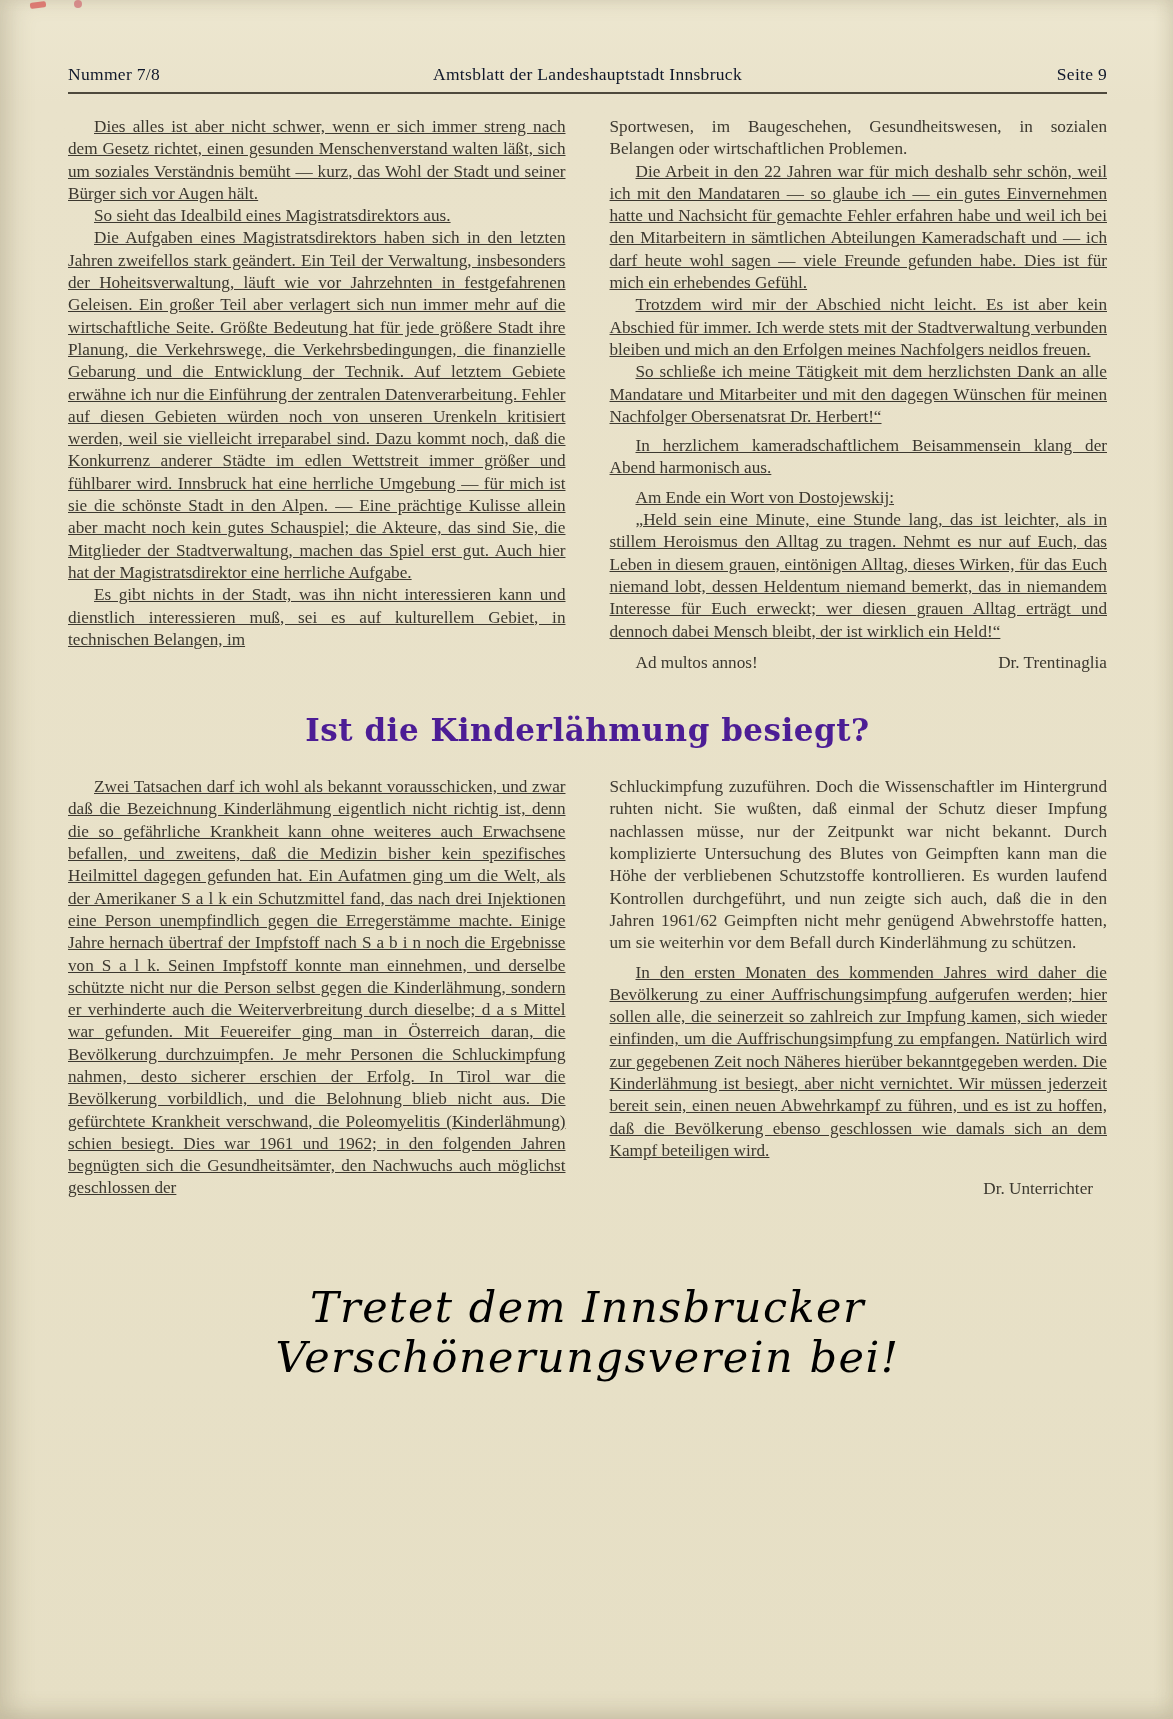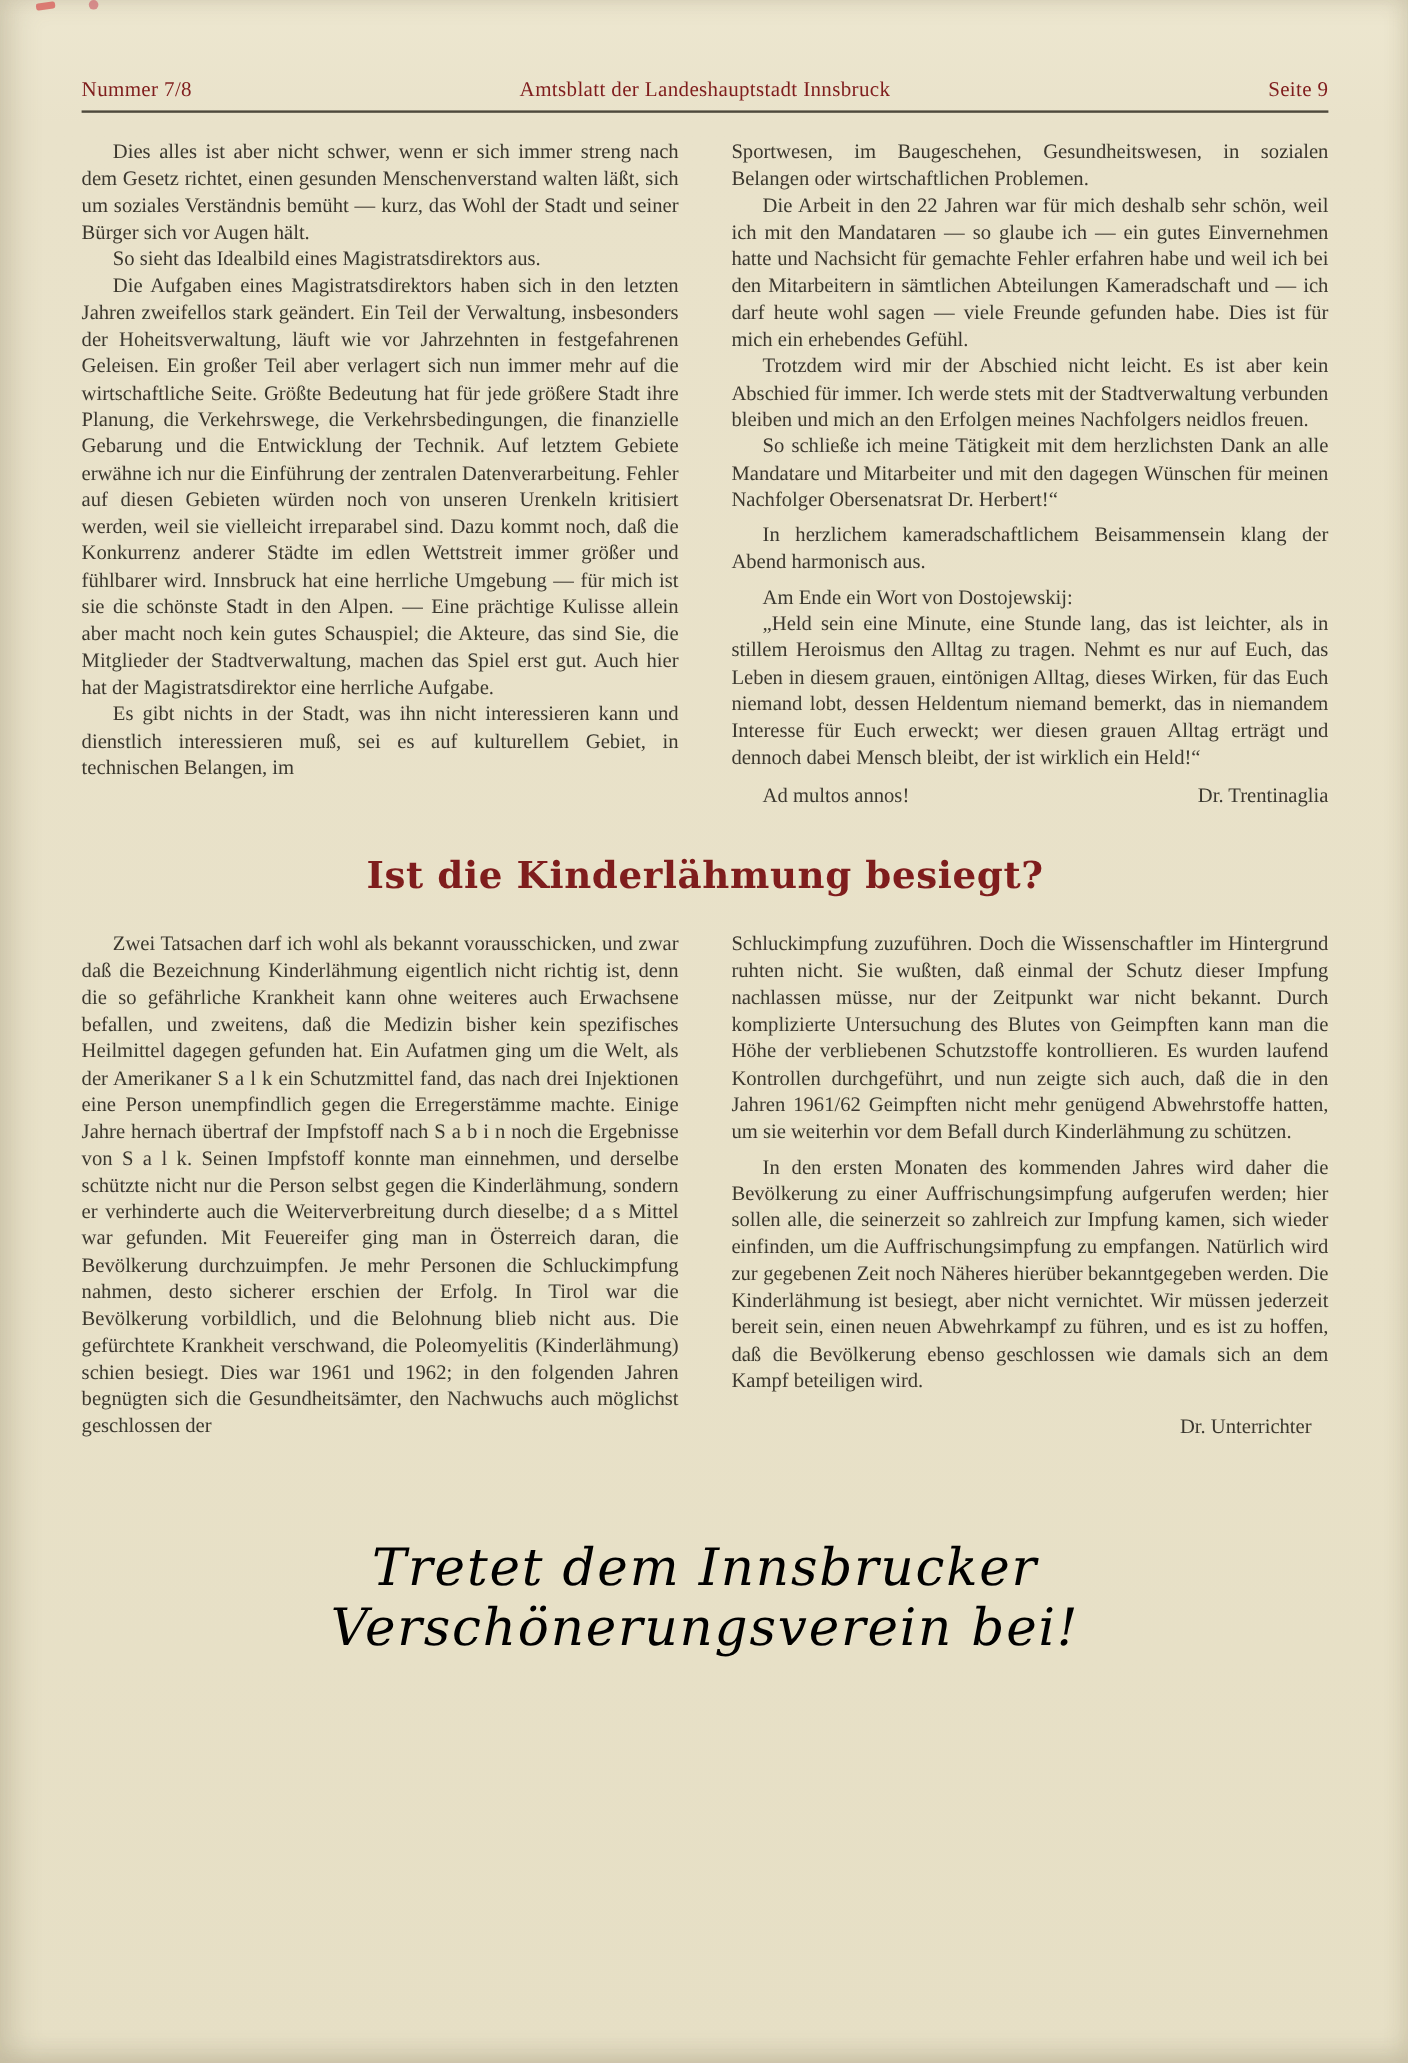--- a/index.html
+++ b/index.html
@@ -23,59 +23,59 @@
   .scan-mark.m2 { left:74px; top:0px; width:8px; height:8px; background:#cf6a70; opacity:.7; border-radius:50%; }
 
   .page { padding:64px 66px 0 68px; }
 
   .header {
     display:grid;
     grid-template-columns:1fr auto 1fr;
     align-items:baseline;
     font-size:17.5px;
     letter-spacing:.3px;
-    color:#7f1d1d;
+    color:#0f172a;
   }
   .hdr-left  { justify-self:start; }
   .hdr-center{ justify-self:center; }
   .hdr-right { justify-self:end; }
   .rule {
     border-bottom:2px solid #4e493c;
     margin-top:7px;
     margin-bottom:22px;
   }
 
   .columns { display:flex; gap:44px; }
   .col {
     flex:1 1 0;
     font-size:17.2px;
     line-height:22.3px;
     text-align:justify;
     hyphens:auto;
     -webkit-hyphens:auto;
   }
   p.para { margin:0; }
-  p.indent { text-indent:26px; }
+  p.indent { text-indent:26px;text-decoration:underline; }
   p.gap { margin-top:7px; }
 
   .annos-row {
     display:flex;
     justify-content:space-between;
     margin-top:9px;
     gap:36px;
   }
   .annos-row .annos { padding-left:26px; }
 
   .article2-title {
     text-align:center;
     font-family:"DejaVu Serif", serif;
     font-size:31px;
     font-weight:bold;
     letter-spacing:.5px;
-    color:#7f1d1d;
+    color:#4c1d95;
     margin-top:38px;
     margin-bottom:28px;
   }
 
   .sig-line {
     text-align:right;
     padding-right:14px;
     margin-top:16px;
   }
 

